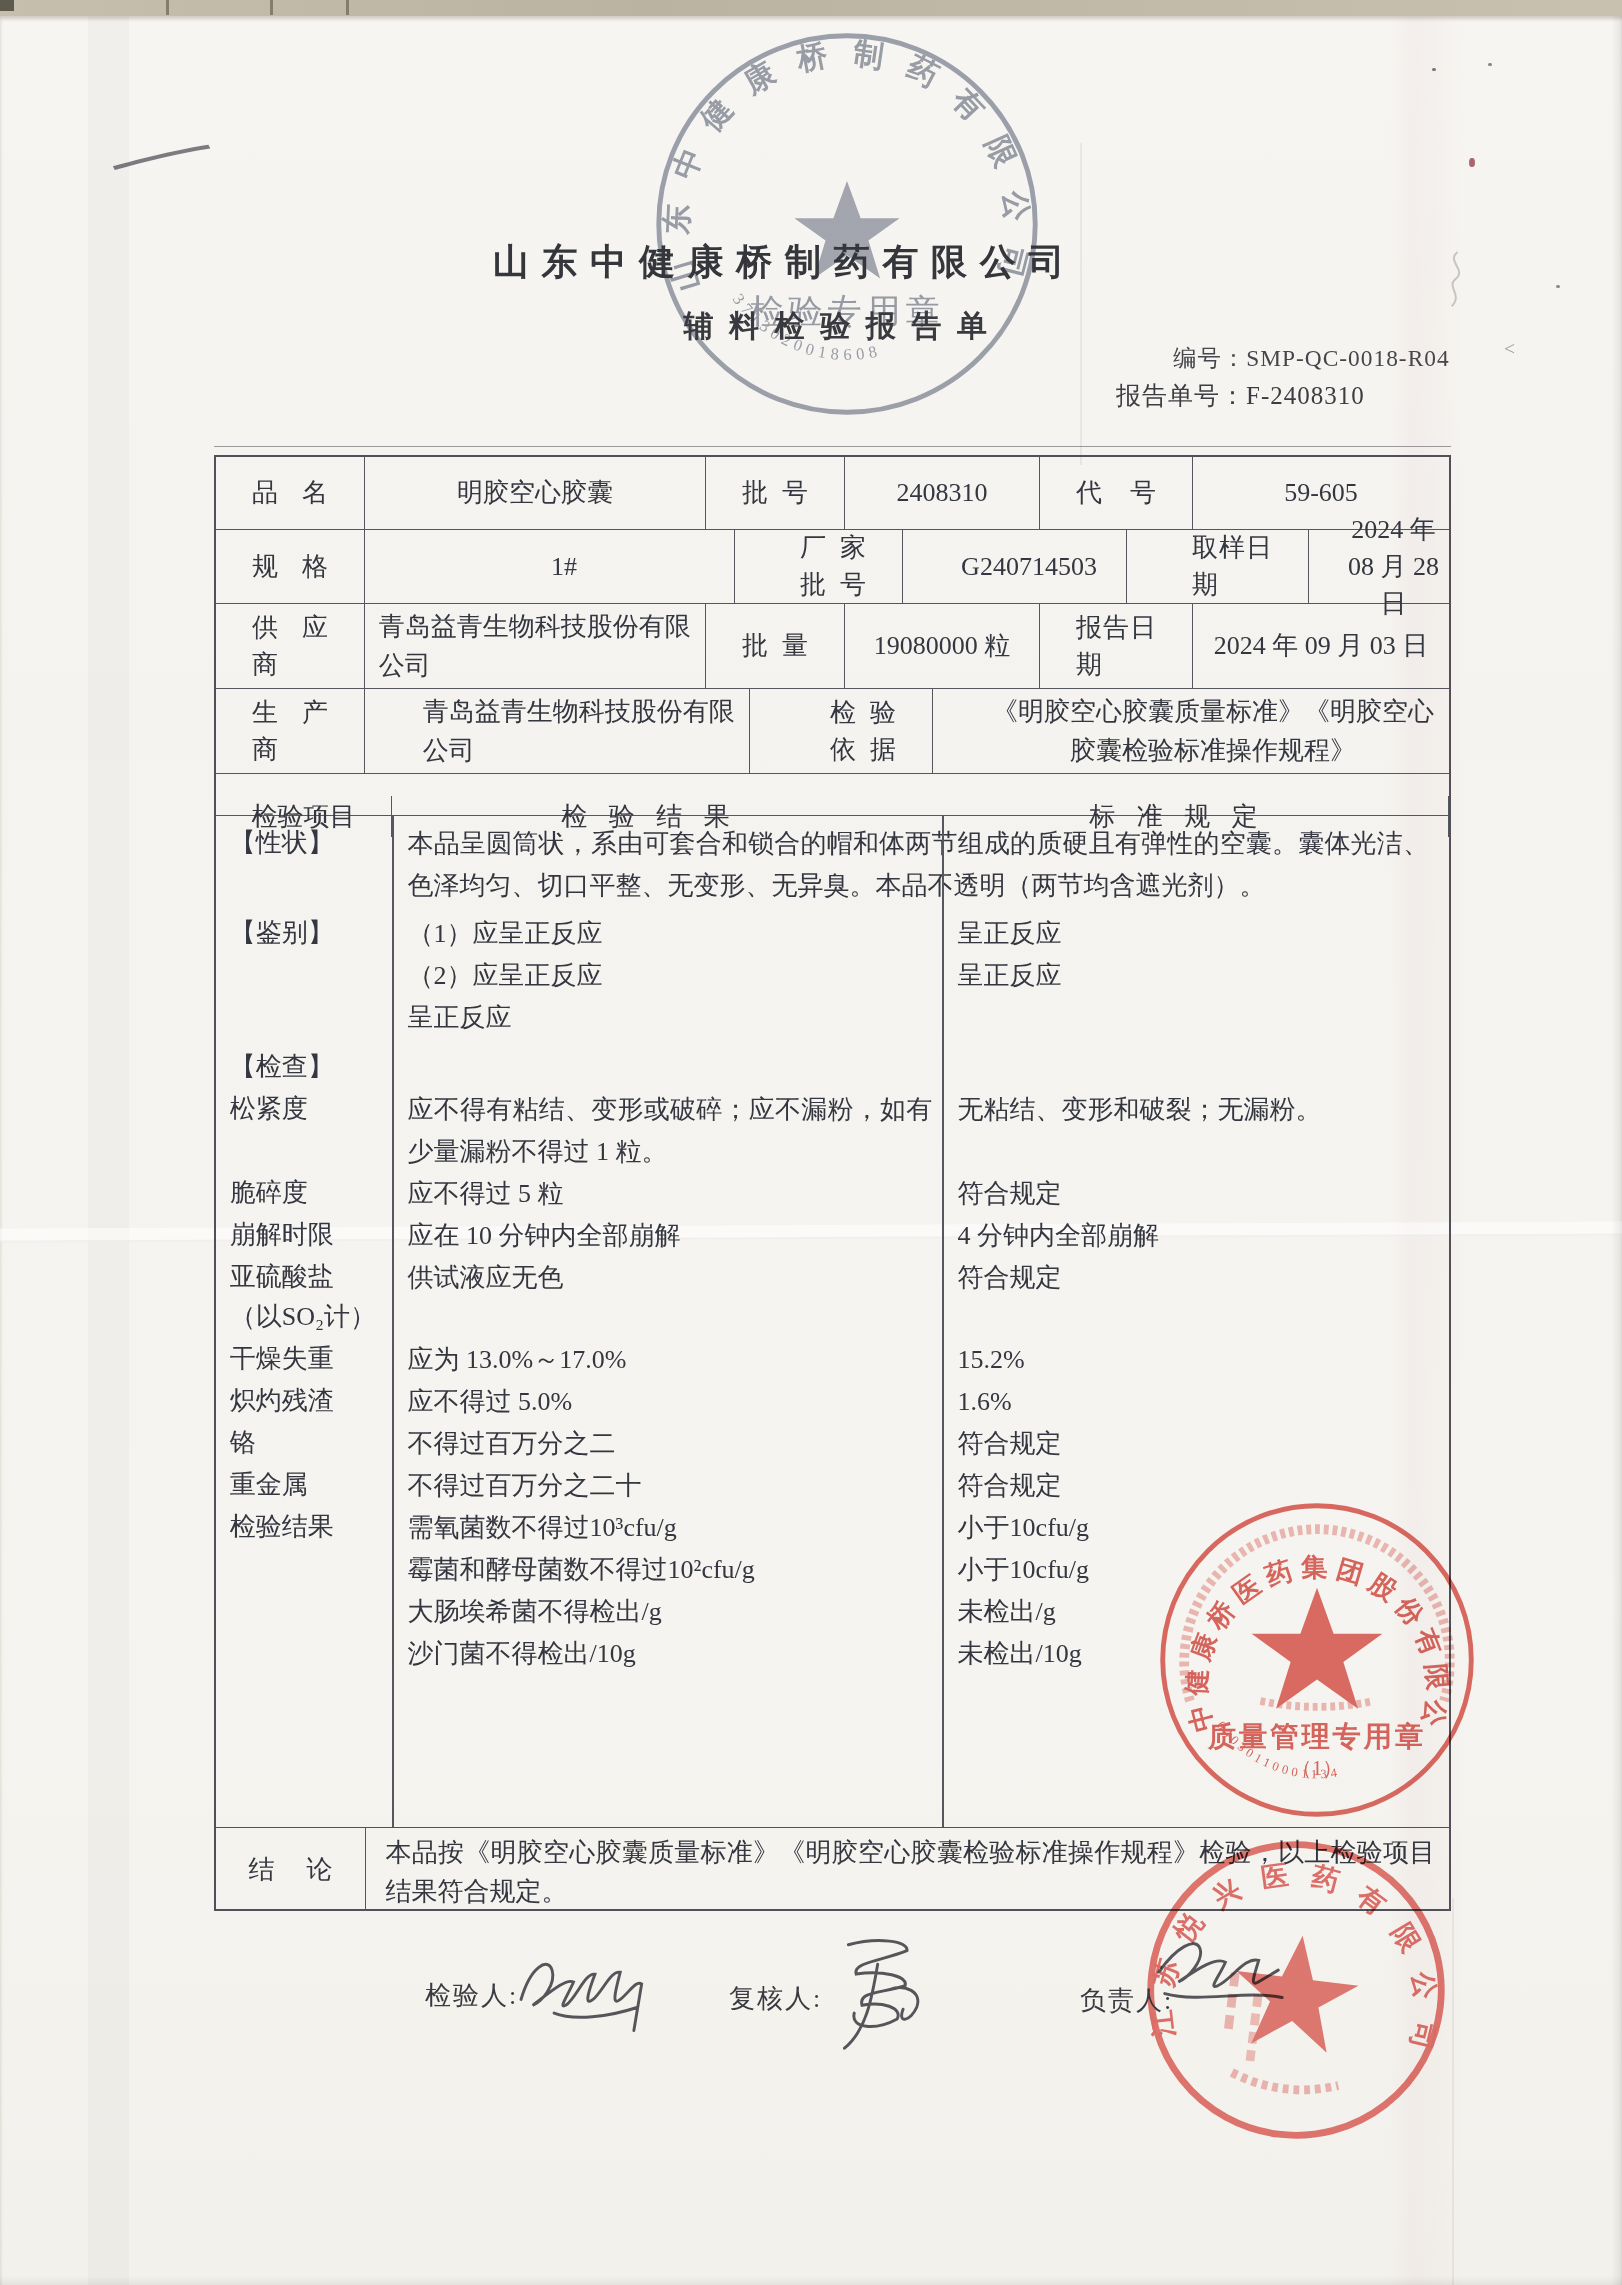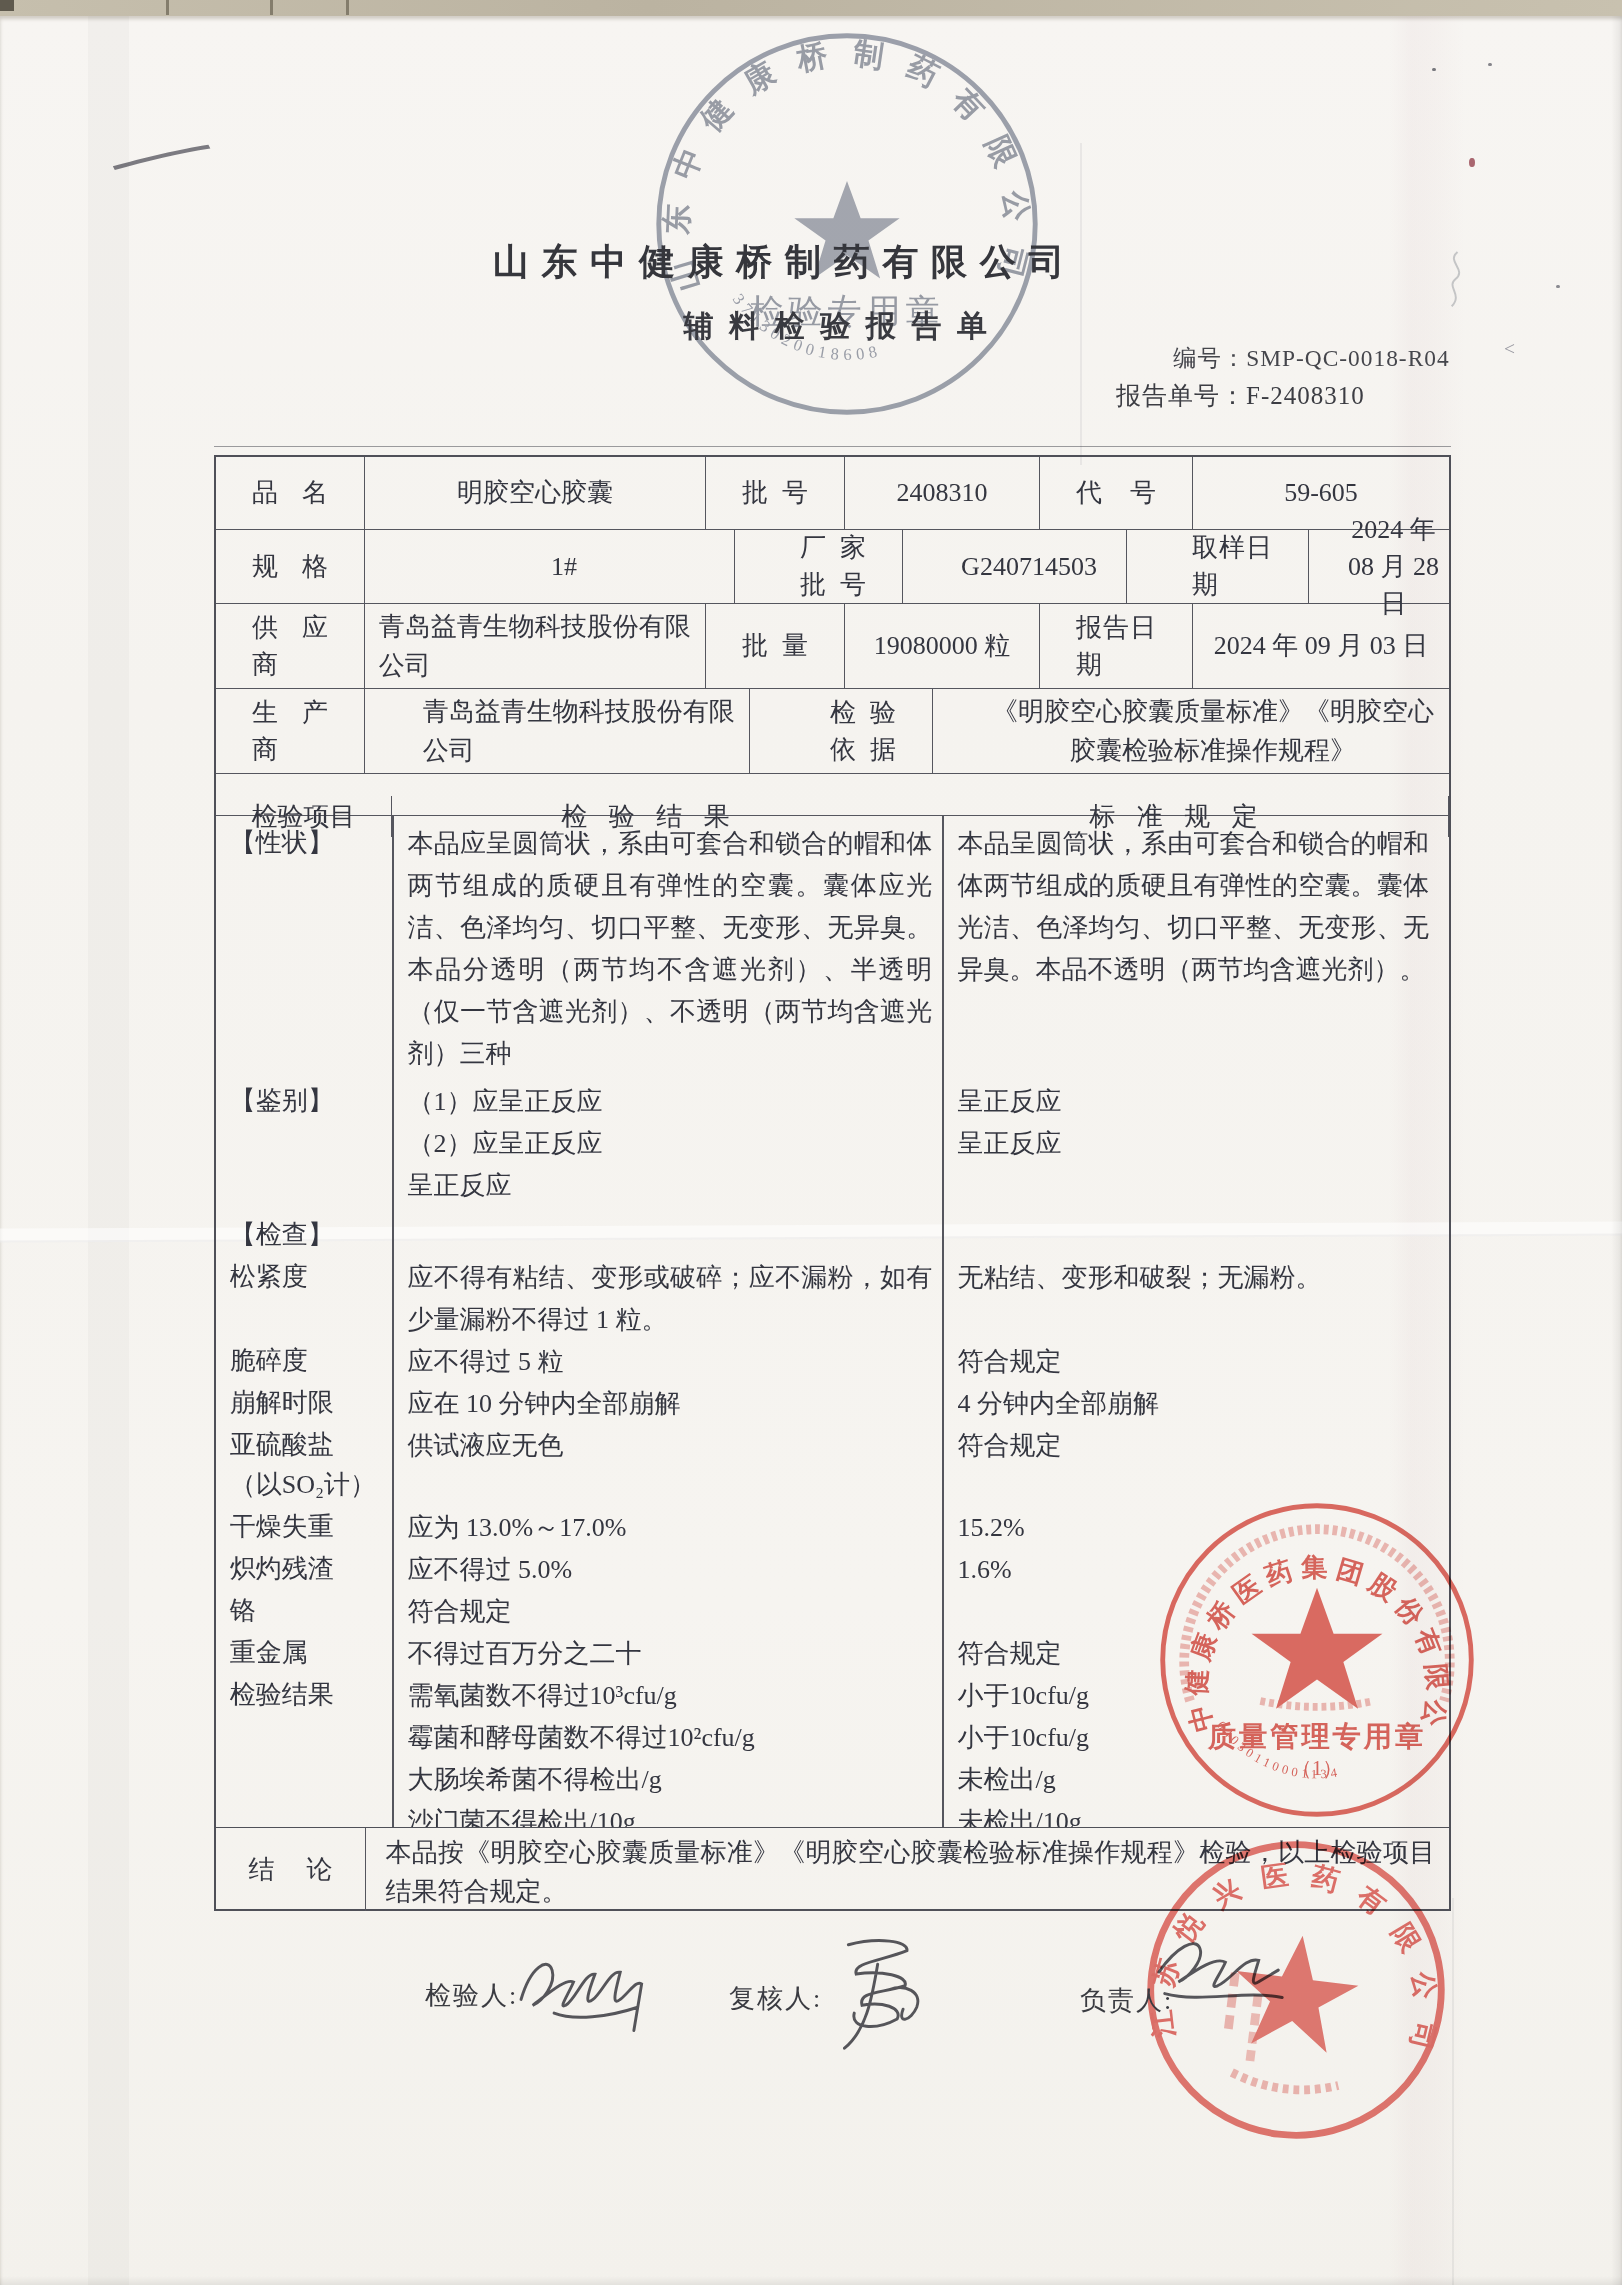--- a/index.html
+++ b/index.html
@@ -170,21 +170,20 @@
       <div class="hc hc3">检验结果</div>
       <div class="hc hc2">标准规定</div>
     </div>
 
     <div class="tbody">
       <div class="vline1"></div>
       <div class="vline2"></div>
 
       <div class="brow">
         <div class="bi">【性状】</div>
-        <div class="bs">本品应呈圆筒状，系由可套合和锁合的帽和体两节组成的质硬且有弹性的空囊。囊体应光洁、色泽均匀、切口平整、无变形、无异臭。本品分透明（两节均不含遮光剂）、半透明（仅一节含遮光剂）、不透明（两节均含遮光剂）三种</div>
         <div class="br" style="text-align:justify;padding-right:20px;">本品呈圆筒状，系由可套合和锁合的帽和体两节组成的质硬且有弹性的空囊。囊体光洁、色泽均匀、切口平整、无变形、无异臭。本品不透明（两节均含遮光剂）。</div>
       </div>
       <div class="brow mt6">
         <div class="bi">【鉴别】</div>
         <div class="bs">（1）应呈正反应</div>
         <div class="br">呈正反应</div>
       </div>
       <div class="brow">
         <div class="bi"></div>
         <div class="bs">（2）应呈正反应</div>
@@ -225,20 +224,21 @@
         <div class="bs">应为 13.0%～17.0%</div>
         <div class="br">15.2%</div>
       </div>
       <div class="brow">
         <div class="bi">炽灼残渣</div>
         <div class="bs">应不得过 5.0%</div>
         <div class="br">1.6%</div>
       </div>
       <div class="brow">
         <div class="bi">铬</div>
+        <div class="bs">不得过百万分之二</div>
         <div class="br">符合规定</div>
       </div>
       <div class="brow">
         <div class="bi">重金属</div>
         <div class="bs">不得过百万分之二十</div>
         <div class="br">符合规定</div>
       </div>
       <div class="brow">
         <div class="bi">检验结果</div>
         <div class="bs">需氧菌数不得过10³cfu/g</div>

